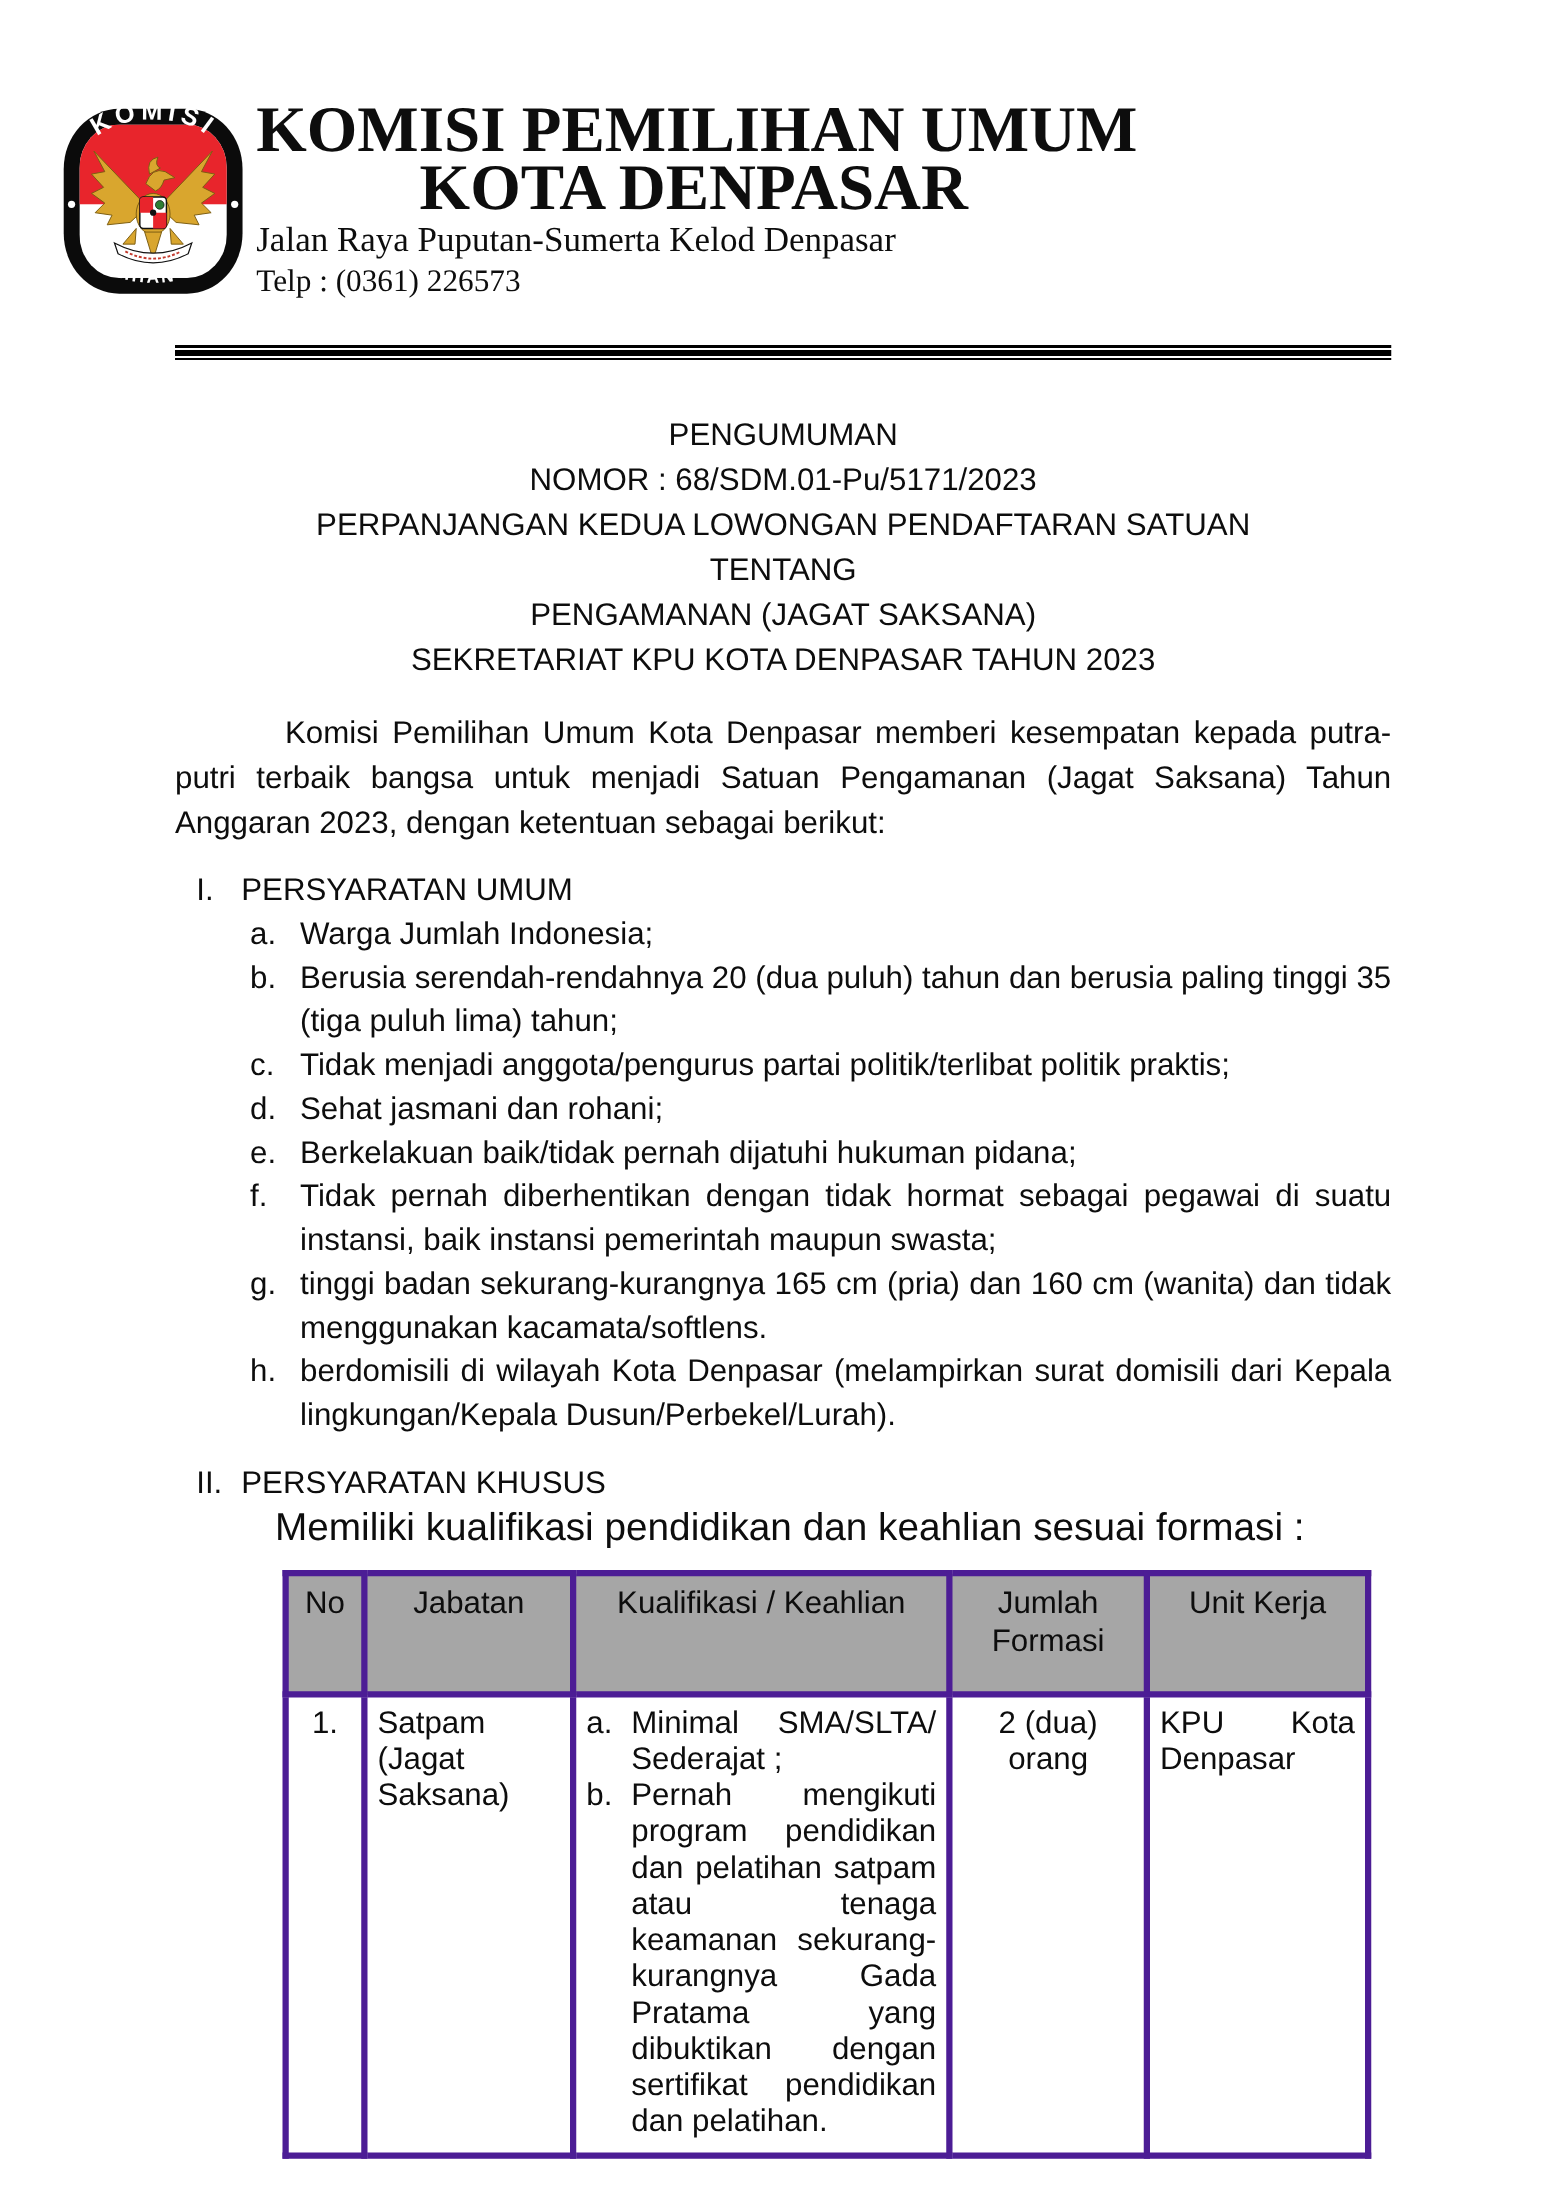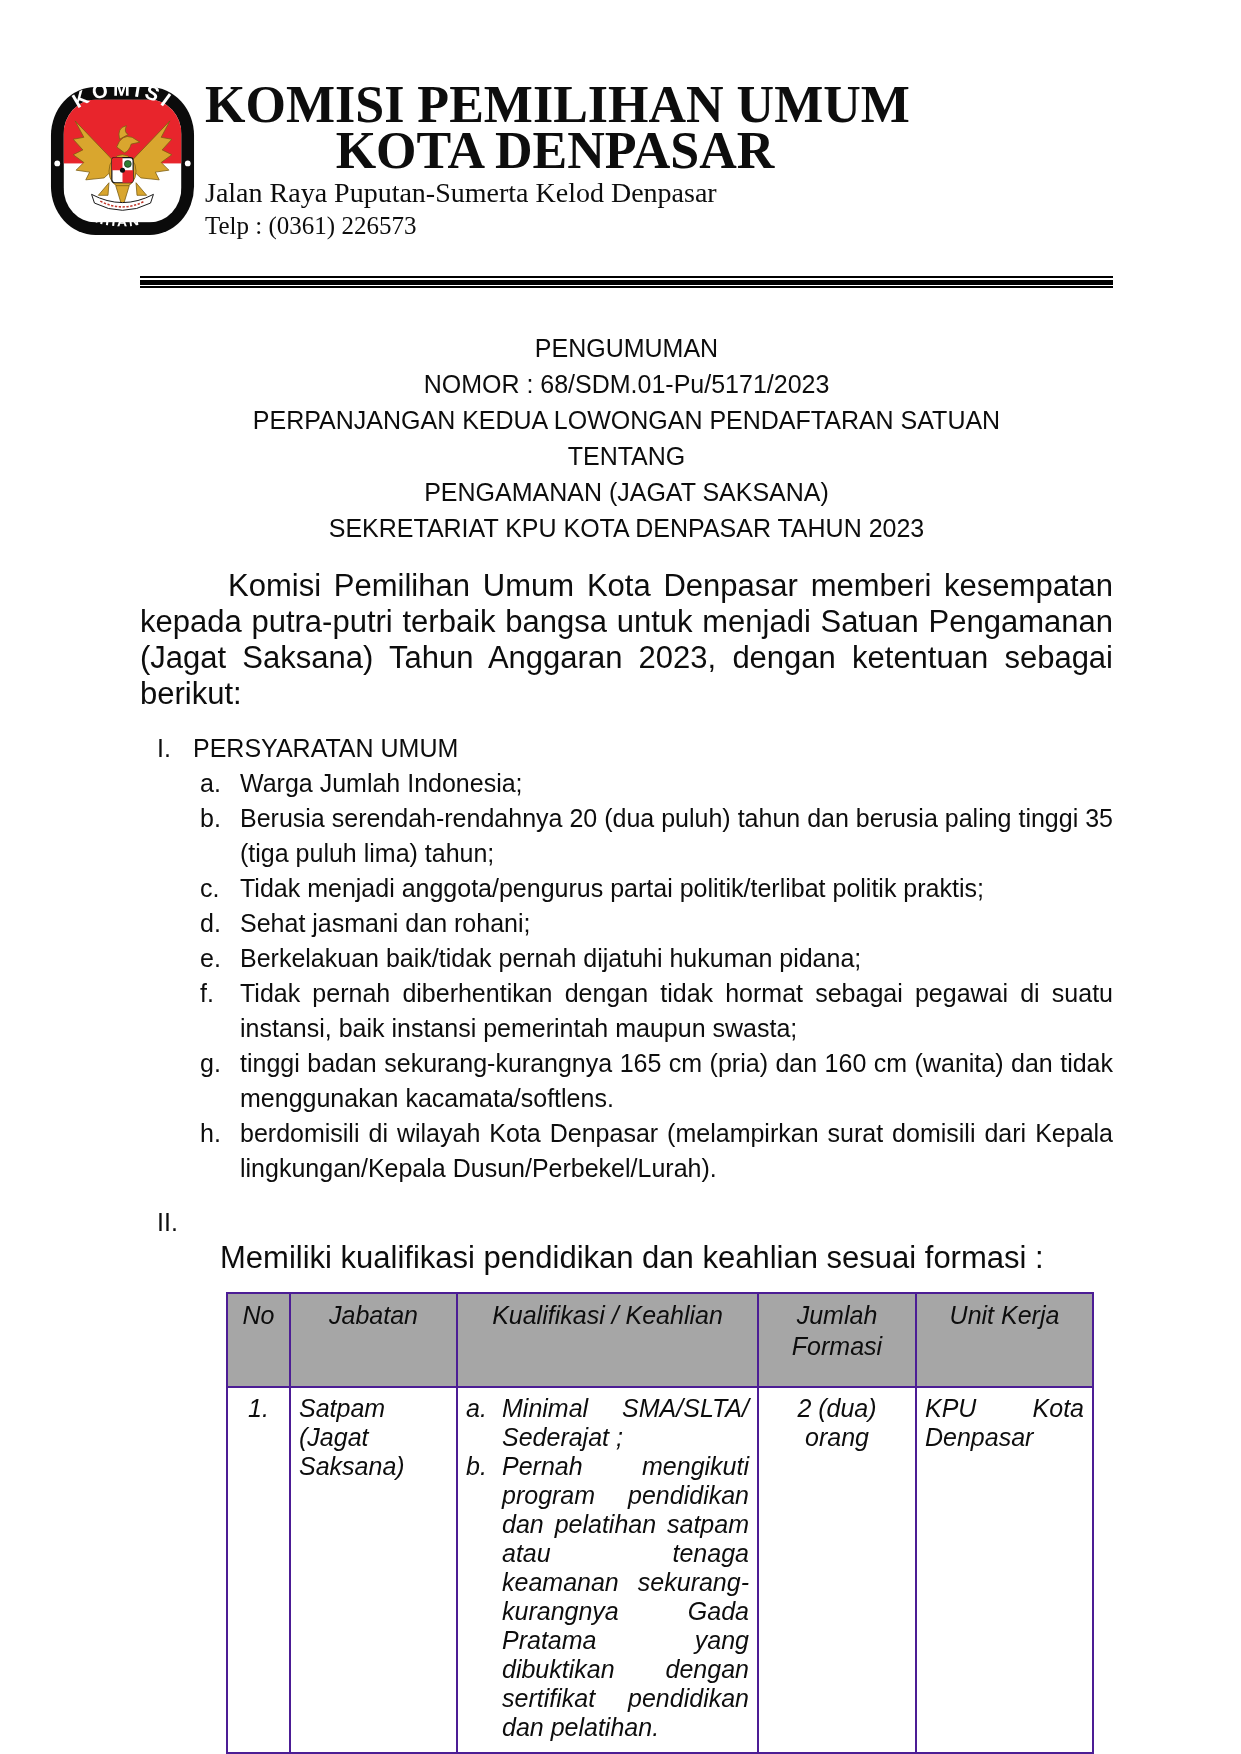--- a/index.html
+++ b/index.html
@@ -23,35 +23,35 @@
 
   .divider { margin-top: 34px; height: 12px;
     background: linear-gradient(to bottom,
       #000 0px, #000 2px, #fff 2px, #fff 4px,
       #000 4px, #000 9px, #fff 9px, #fff 10px,
       #000 10px, #000 12px);
   }
 
   
   .title-block { margin-top: 42px; text-align: center; font-size: 25px; line-height: 36px; }
-  .intro { margin-top: 22px; font-size: 31px; line-height: 36px; text-align: justify; text-indent: 88px; }
+  .intro { margin-top: 22px; font-size: 25px; line-height: 36px; text-align: justify; text-indent: 88px; }
 
   .sec-head { margin-top: 18px; display: flex; font-size: 25px; line-height: 36px; padding-left: 17px; }
   .sec-num { width: 36px; flex: 0 0 36px; }
 
   .req-list { }
   .req-item { display: flex; font-size: 25px; line-height: 35px; }
   .req-marker { flex: 0 0 40px; margin-left: 60px; }
   .req-text { flex: 1 1 auto; text-align: justify; }
 
   .sec-sub { margin-left: 80px; font-size: 31px; line-height: 36px; }
 
   
   table.formasi { border-collapse: collapse; margin: 16px 0 0 86px; table-layout: fixed; width: 866px; }
-  table.formasi th, table.formasi td { border: 2px solid #4c1d95; vertical-align: top; font-weight: normal; font-style: italic; }
+  table.formasi th, table.formasi td { border: 5px solid #4c1d95; vertical-align: top; font-weight: normal; }
   table.formasi th {
     background: #a6a6a6; text-align: center;
     font-size: 25px; line-height: 31px; height: 86px; padding: 6px 4px 0 4px;
   }
   table.formasi td { font-size: 25px; line-height: 29px; padding: 6px 8px 10px 8px; }
   td.c-no { text-align: center; }
   td.c-jab { padding-left: 13px; padding-right: 44px; border-radius: 11px; }
   td.c-kual { padding-left: 6px; padding-right: 6px; }
   .kq-item { padding-left: 36px; text-indent: -36px; text-align: justify; }
   .kq-marker { display: inline-block; width: 36px; text-indent: 0; }
@@ -169,20 +169,21 @@
         <span class="req-text">tinggi badan sekurang-kurangnya 165 cm (pria) dan 160 cm (wanita) dan tidak menggunakan kacamata/softlens.</span>
       </div>
       <div class="req-item">
         <span class="req-marker">h.</span>
         <span class="req-text">berdomisili di wilayah Kota Denpasar (melampirkan surat domisili dari Kepala lingkungan/Kepala Dusun/Perbekel/Lurah).</span>
       </div>
     </div>
 
     <div class="sec-head">
       <span class="sec-num">II.</span>
+      <span>PERSYARATAN KHUSUS</span>
     </div>
     <div class="sec-sub">Memiliki kualifikasi pendidikan dan keahlian sesuai formasi :</div>
 
     <table class="formasi">
       <colgroup>
         <col style="width:63px">
           <col style="width:167px">
           <col style="width:301px">
           <col style="width:158px">
           <col style="width:177px">

